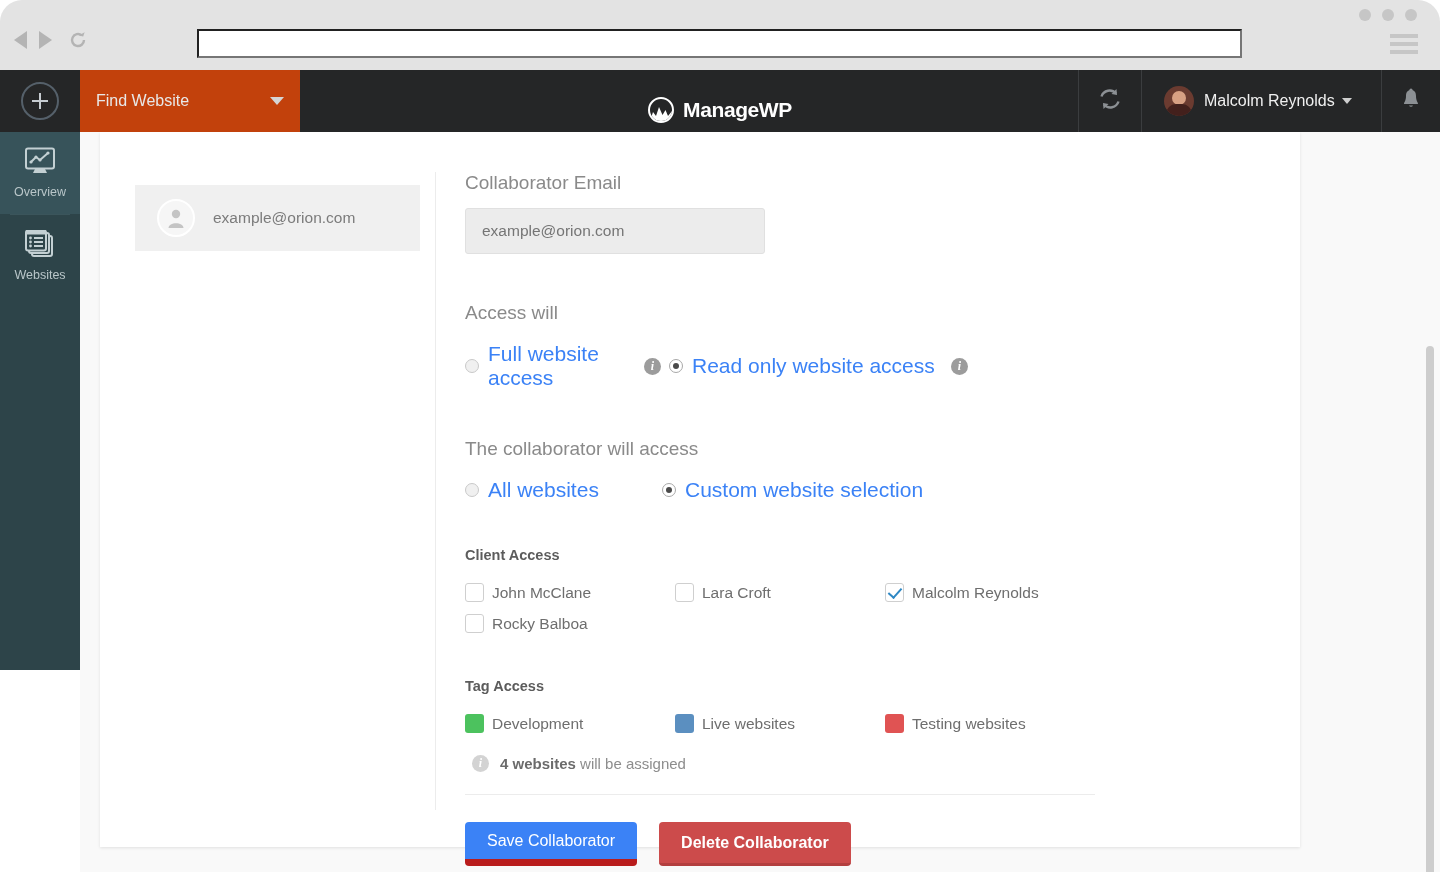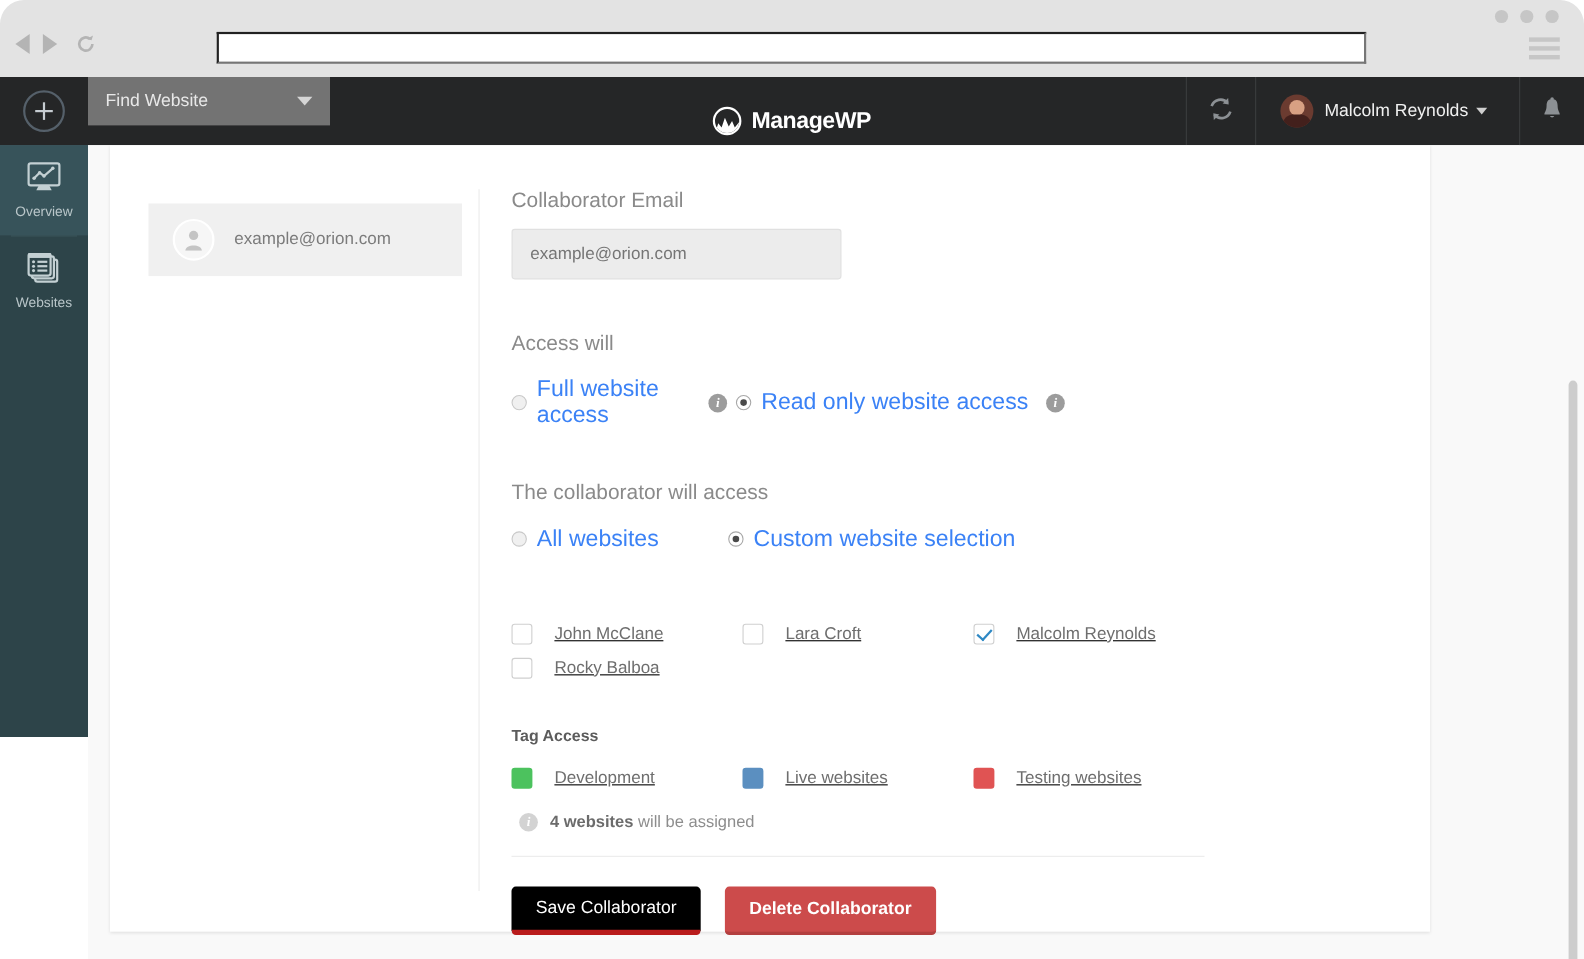--- a/index.html
+++ b/index.html
@@ -63,22 +63,22 @@
     width: 38px; height: 38px; border-radius: 50%;
     border: 2px solid #55606a; position: relative;
   }
   .plus-circle:before, .plus-circle:after {
     content: ""; position: absolute; background: #c6ccd1;
   }
   .plus-circle:before { left: 9px; top: 16px; width: 16px; height: 2px; }
   .plus-circle:after  { left: 16px; top: 9px; width: 2px; height: 16px; }
 
   .find-website {
-    position: absolute; left: 80px; top: 0; width: 220px; height: 44px;
-    background: #737373; display: flex; align-items: center;
+    position: absolute; left: 80px; top: 0; width: 220px; height: 62px;
+    background: #c2410c; display: flex; align-items: center;
     padding: 0 16px; cursor: pointer;
   }
   .find-website .fw-label {
     color: #e8e8e8; font-size: 16px; flex: 1;
   }
   .caret-down {
     width: 0; height: 0; border-left: 7px solid transparent;
     border-right: 7px solid transparent; border-top: 8px solid #d5d5d5;
   }
 
@@ -207,21 +207,21 @@
   .info-dot.light { background: #d3d3d3; }
 
   .sub-title {
     color: #5c5c5c; font-size: 14.5px; font-weight: bold;
   }
 
   .grid3 {
     display: grid; grid-template-columns: 210px 210px 240px;
     row-gap: 12px; margin-top: 20px;
   }
-  .chk-opt { display: flex; align-items: center; gap: 20px; cursor: pointer; text-decoration: underline; }
+  .chk-opt { display: flex; align-items: center; gap: 8px; cursor: pointer; }
   .chk {
     width: 19px; height: 19px; border: 1px solid #cfcfcf; border-radius: 3px;
     background: #ffffff; position: relative; flex: none;
   }
   .chk.checked:after {
     content: ""; position: absolute; left: 5px; top: 1px;
     width: 6px; height: 11px; border: solid #2e88c4;
     border-width: 0 2.5px 2.5px 0; transform: rotate(42deg);
   }
   .chk-label { color: #6e6e6e; font-size: 15.5px; }
@@ -237,21 +237,21 @@
   .hr {
     margin-top: 22px; width: 630px; height: 1px; background: #ececec;
   }
 
   .btn-row { display: flex; gap: 22px; margin-top: 27px; }
   .btn {
     border: none; border-radius: 4px; color: #ffffff; font-size: 16px;
     padding: 0 22px; height: 44px; cursor: pointer;
     font-family: "Liberation Sans", sans-serif;
   }
-  .btn-save { background: #000000; border-bottom: 5px solid #b91c1c; }
+  .btn-save { background: #3b82f6; border-bottom: 7px solid #b91c1c; }
   .btn-delete { background: #cc4b4b; border-bottom: 3px solid #b33f3f; font-weight: bold; }
 
   
   .scrollbar-track {
     position: absolute; right: 3px; top: 132px; width: 9px; height: 740px;
     background: transparent;
   }
   .scrollbar-thumb {
     position: absolute; right: 3px; top: 214px; width: 8px; height: 640px;
     background: #cdcdcd; border-radius: 4px; cursor: pointer;
@@ -421,20 +421,21 @@
         </div>
         <div class="radio-opt">
           <span class="radio checked"></span>
           <span class="radio-label">Custom website selection</span>
         </div>
       </div>
 
       <div class="section-gap" style="height:45px;"></div>
 
       
+      <div class="sub-title">Client Access</div>
       <div class="grid3">
         <div class="chk-opt">
           <span class="chk"></span>
           <span class="chk-label">John McClane</span>
         </div>
         <div class="chk-opt">
           <span class="chk"></span>
           <span class="chk-label">Lara Croft</span>
         </div>
         <div class="chk-opt">

